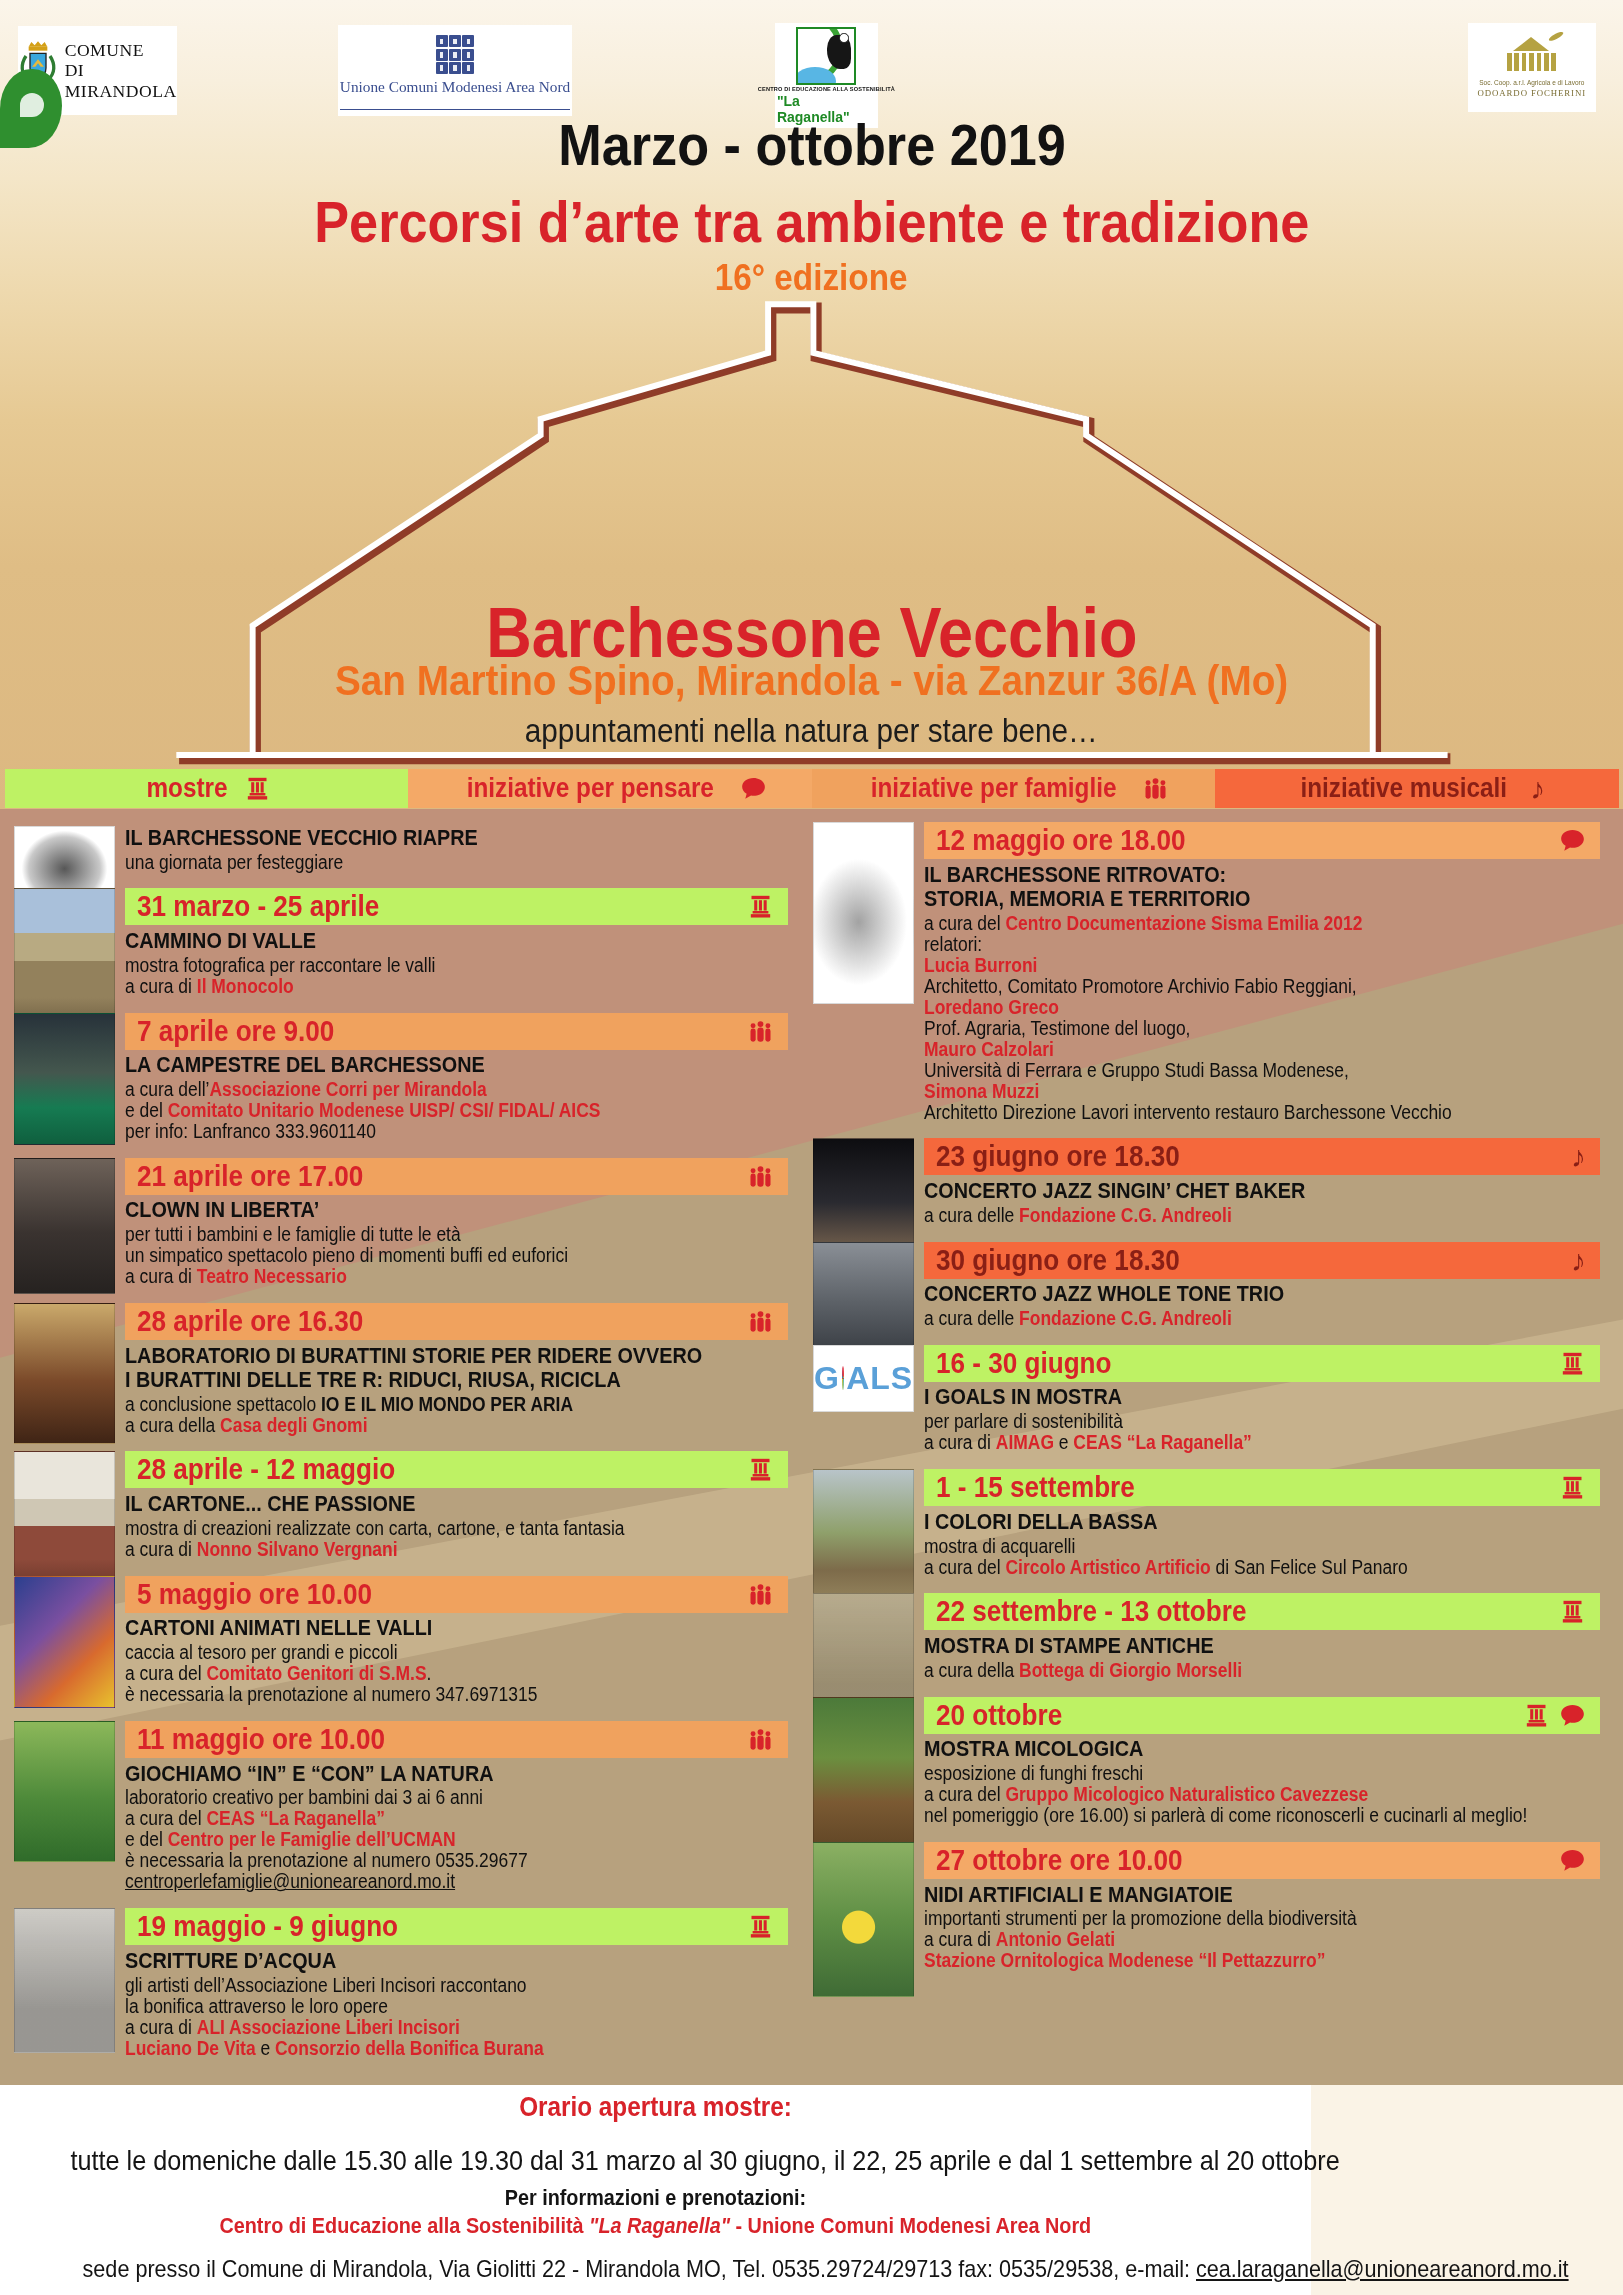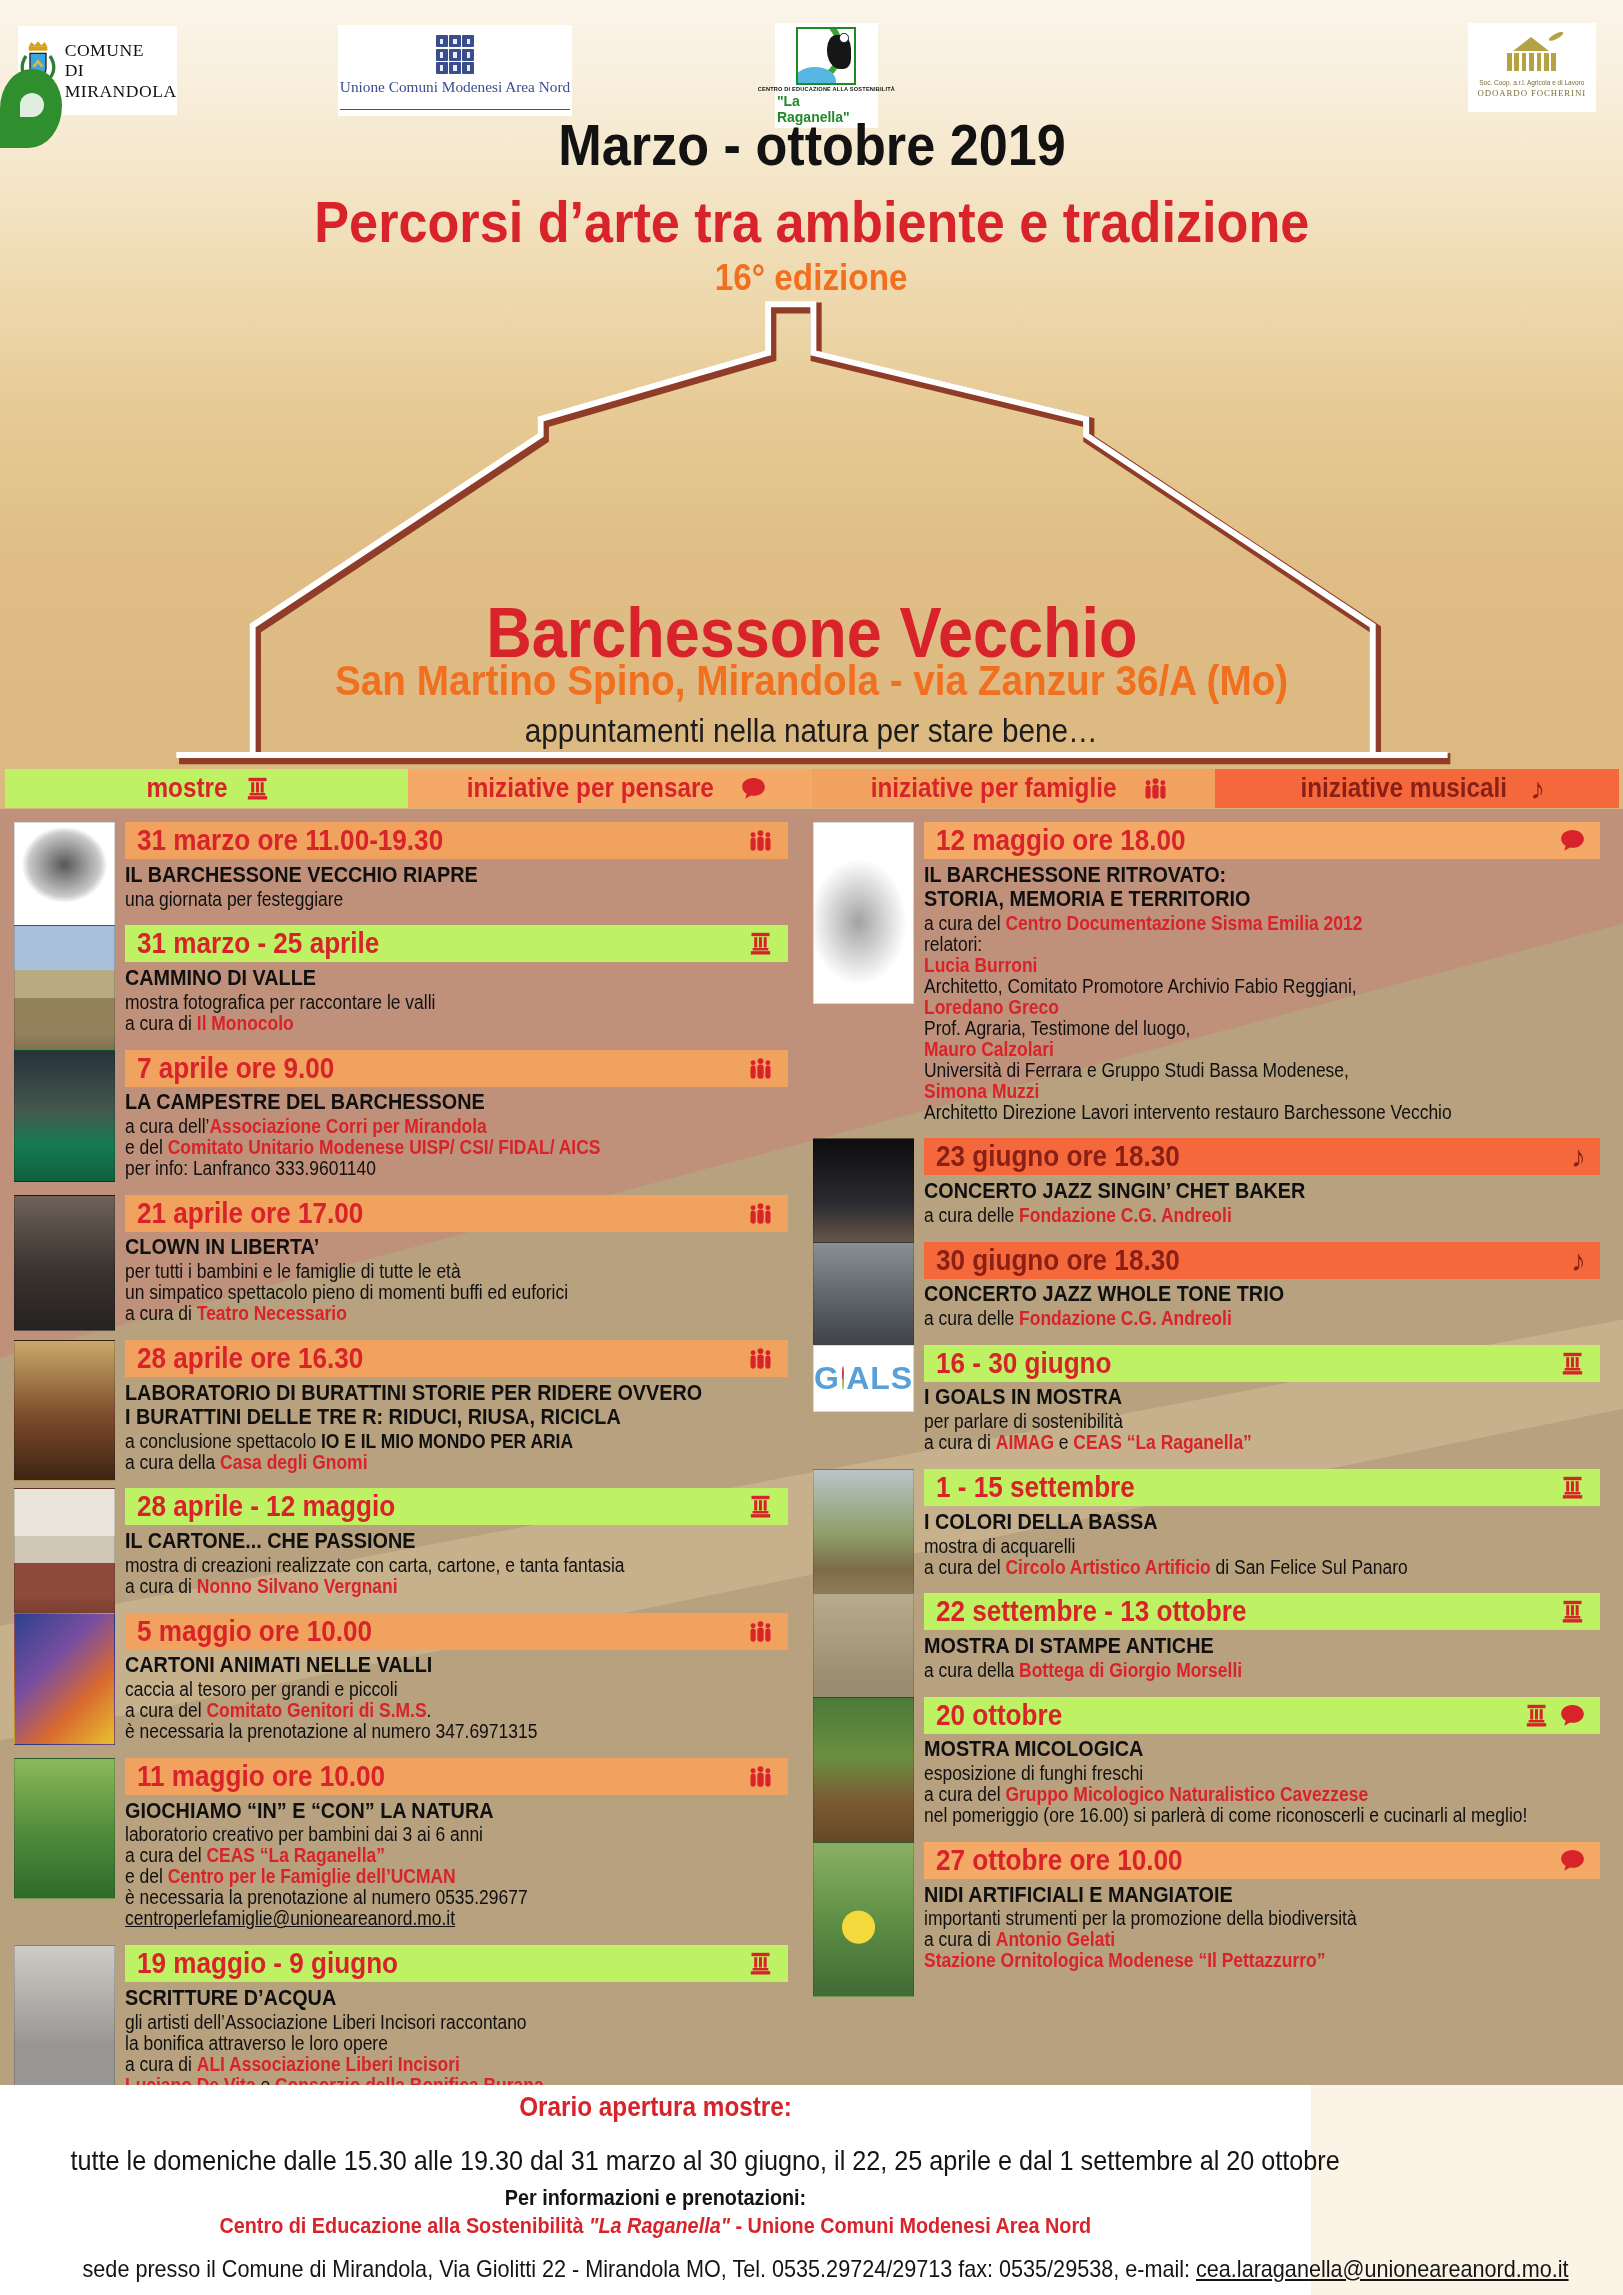--- a/index.html
+++ b/index.html
@@ -246,37 +246,20 @@
     <div class="leg-seg cat-musicali">
       <span class="lab cond-c maroon-txt">iniziative musicali</span>
       <span class="icon icon-music" style="color:#8a1f15">♪</span>
     </div>
   </div>
 
 <div id="col-left">
   <div class="event">
     <div class="ev-img img-tree-sketch" style="height: 139px;"></div>
     <div class="ev-main">
-      <div class="ev-bar cat-famiglie">
-        <span class="ev-date cond red-txt">31 marzo ore 11.00-19.30</span>
-        <span class="ev-icons">
-            <span class="icon">
-              <svg viewBox="0 0 24 24">
-                <g fill="#d8232a">
-                  <circle cx="5.4" cy="6.8" r="2.2"></circle>
-                  <rect x="3.1" y="9.4" width="4.6" height="11.6" rx="2.2"></rect>
-                  <circle cx="12" cy="5.4" r="2.6"></circle>
-                  <rect x="9.2" y="8.4" width="5.6" height="12.6" rx="2.6"></rect>
-                  <circle cx="18.6" cy="6.8" r="2.2"></circle>
-                  <rect x="16.3" y="9.4" width="4.6" height="11.6" rx="2.2"></rect>
-                </g>
-              </svg>
-            </span>
-          </span>
-      </div>
       <div class="ev-title">
           <div><span class="cond">IL BARCHESSONE VECCHIO RIAPRE</span></div>
         </div>
       <div class="ev-body">
           <div><span class="cond"><span>una giornata per festeggiare</span></span></div>
         </div>
     </div>
   </div>
 
   <div class="event">

